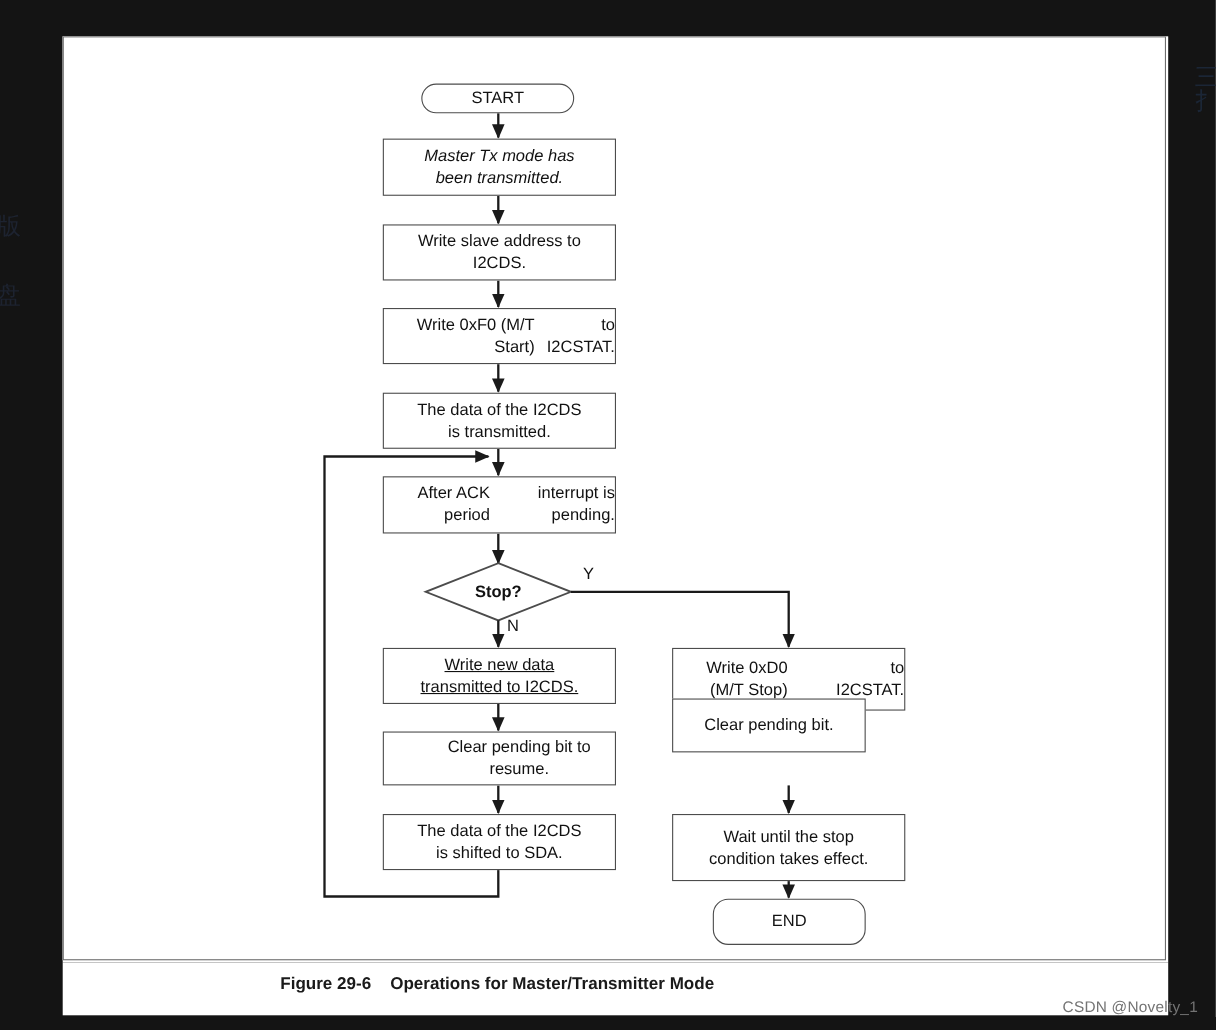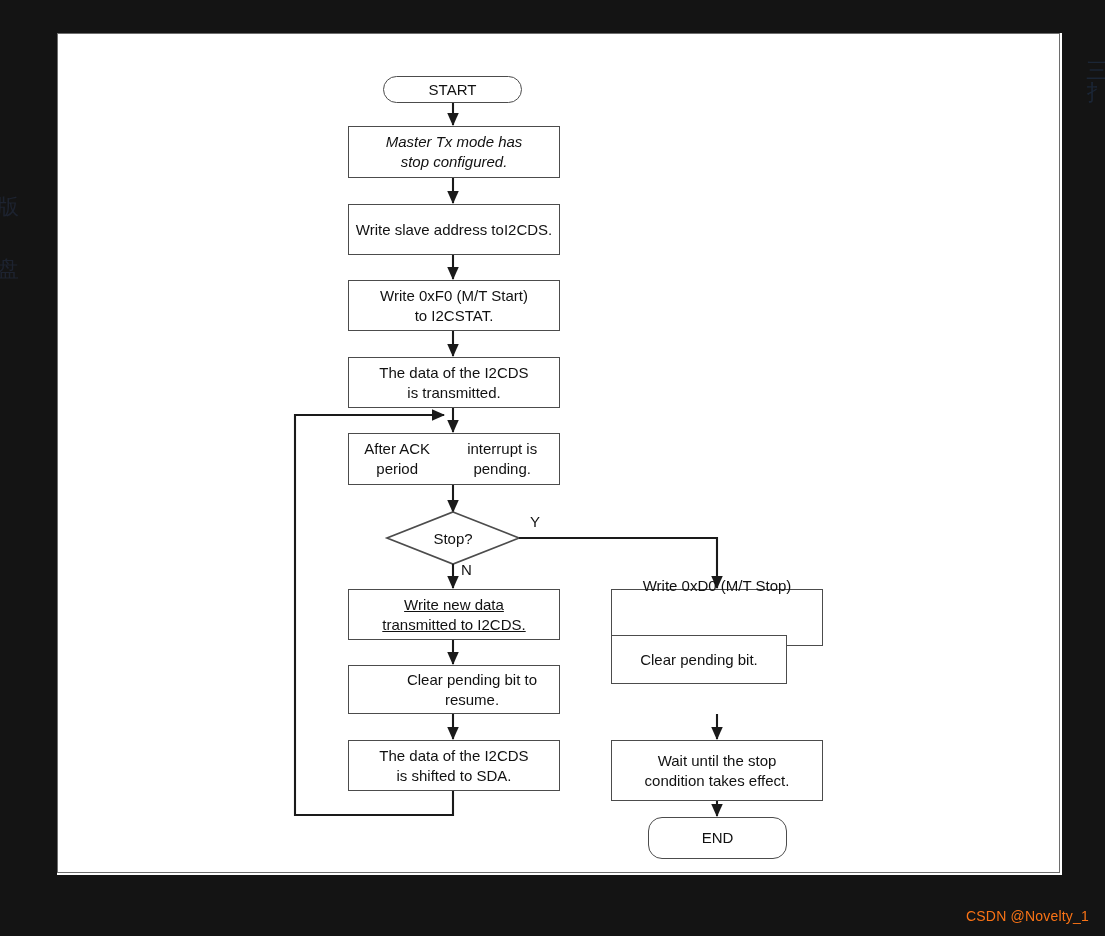--- a/index.html
+++ b/index.html
@@ -82,21 +82,21 @@
   #watermark {
     position: absolute;
     left: 966px;
     top: 907px;
     width: 139px;
     height: 20px;
     overflow: hidden;
   }
   #watermark-text {
     font-size: 14px;
-    color: #f97316;
+    color: #737373;
     white-space: nowrap;
     letter-spacing: 0.2px;
   }
 
   
   #flowchart {
     position: absolute;
     left: 0;
     top: 0;
     width: 1105px;
@@ -104,21 +104,21 @@
     pointer-events: none;
   }
 
   
   .node {
     position: absolute;
     box-sizing: border-box;
     display: flex;
     align-items: center;
     justify-content: center;
-    text-align: center;
+    text-align: right;
     background: #ffffff;
     color: #111111;
     font-size: 15px;
     line-height: 1.32;
   }
   .process {
     border: 1.6px solid #4c4c4c;
   }
   .terminator {
     border: 1.6px solid #4c4c4c;
@@ -190,44 +190,44 @@
   </svg>
 
   <div class="node-layer">
 
     <div class="node terminator" style="left:383px; top:76px; width:139px; height:27px;">
       <span>START</span>
     </div>
 
     <div class="node process" style="left:348px; top:126px; width:212px; height:52px; flex-direction:column;font-style:italic;">
       <span>Master Tx mode has</span>
-      <span>stop configured.</span>
-    </div>
-
-    <div class="node process" style="left:348px; top:204px; width:212px; height:51px; ">
+      <span>been transmitted.</span>
+    </div>
+
+    <div class="node process" style="left:348px; top:204px; width:212px; height:51px; flex-direction:column;">
       <span>Write slave address to</span>
       <span>I2CDS.</span>
     </div>
 
-    <div class="node process" style="left:348px; top:280px; width:212px; height:51px; flex-direction:column;">
+    <div class="node process" style="left:348px; top:280px; width:212px; height:51px; flex-direction:row;">
       <span>Write 0xF0 (M/T Start)</span>
       <span>to I2CSTAT.</span>
     </div>
 
     <div class="node process" style="left:348px; top:357px; width:212px; height:51px; flex-direction:column;">
       <span>The data of the I2CDS</span>
       <span>is transmitted.</span>
     </div>
 
     <div class="node process" style="left:348px; top:433px; width:212px; height:52px; flex-direction:row;">
       <span>After ACK period</span>
       <span>interrupt is pending.</span>
     </div>
 
-    <div class="decision-label" style="left:403px; top:526px; width:100px; height:24px;">
+    <div class="decision-label" style="left:403px; top:526px; width:100px; height:24px;font-weight:bold;">
       <span>Stop?</span>
     </div>
 
     <div class="edge-label" style="left:530px; top:513px;">Y</div>
 
     <div class="edge-label" style="left:461px; top:561px;">N</div>
 
     <div class="node process" style="left:348px; top:589px; width:212px; height:51px; flex-direction:column;text-decoration:underline;">
       <span>Write new data</span>
       <span>transmitted to I2CDS.</span>
@@ -236,37 +236,40 @@
     <div class="node process" style="left:348px; top:665px; width:212px; height:49px; flex-direction:column;padding-left:36px;">
       <span>Clear pending bit to</span>
       <span>resume.</span>
     </div>
 
     <div class="node process" style="left:348px; top:740px; width:212px; height:51px; flex-direction:column;">
       <span>The data of the I2CDS</span>
       <span>is shifted to SDA.</span>
     </div>
 
-    <div class="node process" style="left:611px; top:589px; width:212px; height:57px; flex-direction:column;gap:44px;">
+    <div class="node process" style="left:611px; top:589px; width:212px; height:57px; flex-direction:row;gap:44px;">
       <span>Write 0xD0 (M/T Stop)</span>
       <span>to I2CSTAT.</span>
     </div>
 
     <div class="node process" style="left:611px; top:635px; width:176px; height:49px;">
       <span>Clear pending bit.</span>
     </div>
 
     <div class="node process" style="left:611px; top:740px; width:212px; height:61px; flex-direction:column;">
       <span>Wait until the stop</span>
       <span>condition takes effect.</span>
     </div>
 
     <div class="node terminator" style="left:648px; top:817px; width:139px; height:42px;">
       <span>END</span>
     </div>
   </div>
 
+  <div id="caption-band">
+    <div id="figure-caption">Figure 29-6    Operations for Master/Transmitter Mode</div>
+  </div>
 
   <div id="watermark">
     <span id="watermark-text">CSDN @Novelty_1</span>
   </div>
 
 </div>
 
 </body></html>

